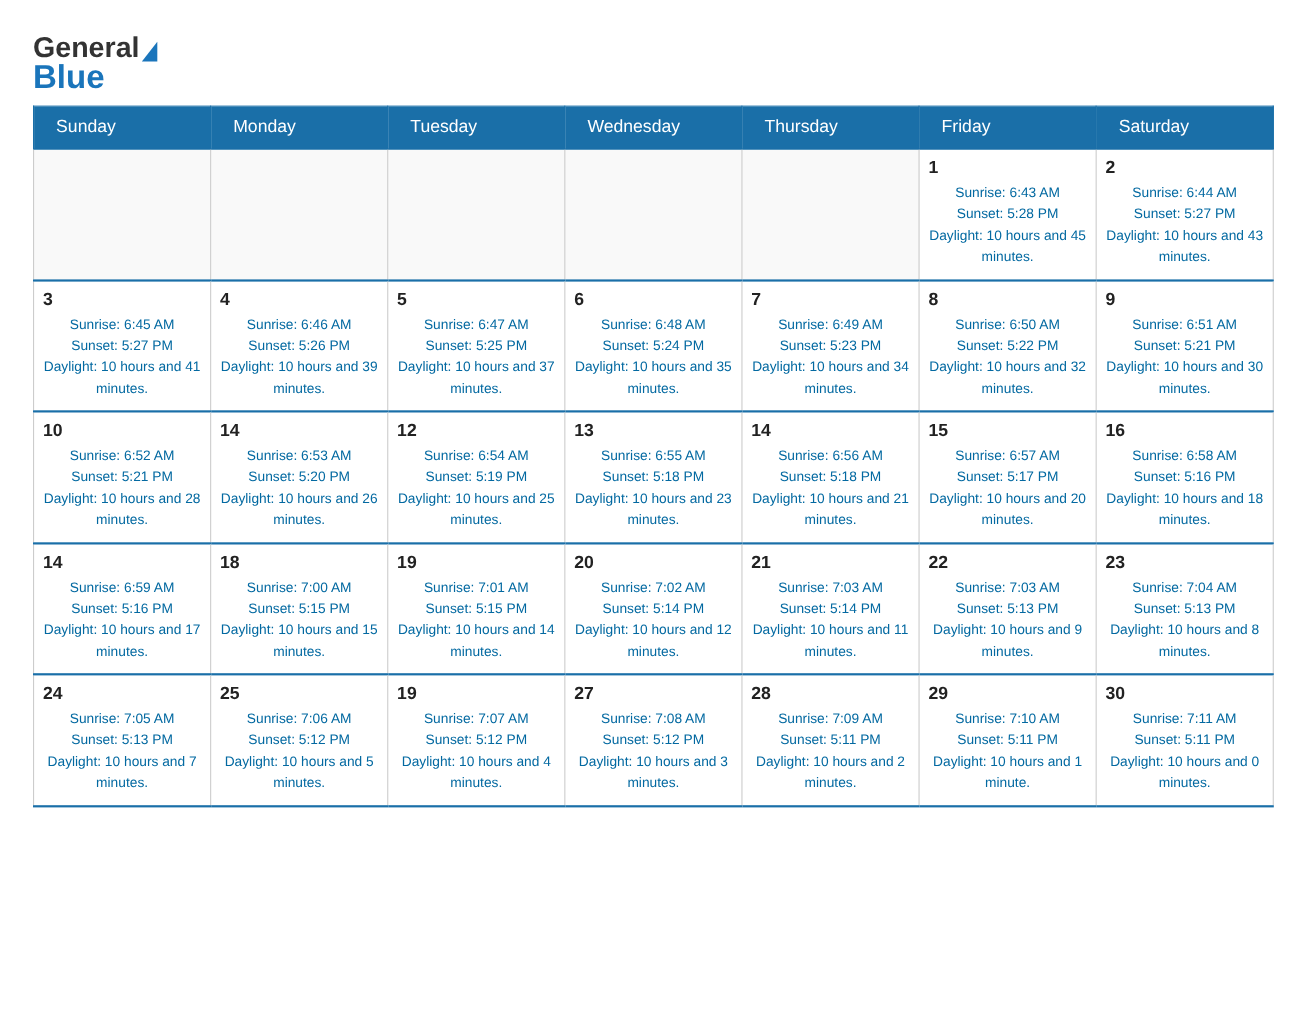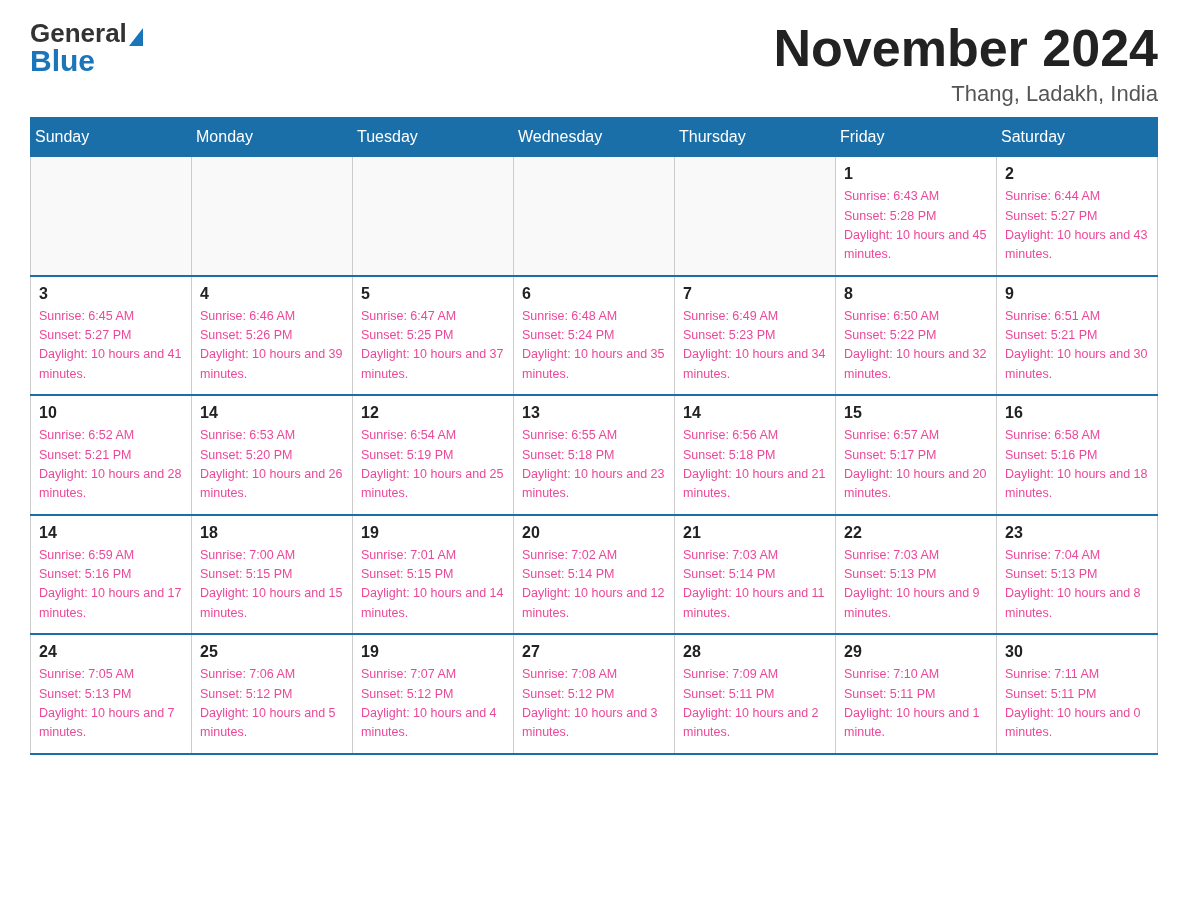--- a/index.html
+++ b/index.html
@@ -12,21 +12,21 @@
     }
     .header {
       display: flex;
       justify-content: space-between;
       align-items: flex-start;
       margin-bottom: 10px;
     }
     .logo {
       display: flex;
       align-items: center;
-      margin-top: 0;
+      margin-top: 10px;
     }
     .logo-text-general {
       font-size: 26px;
       font-weight: bold;
       color: #333;
       line-height: 1;
     }
     .logo-text-blue {
       font-size: 30px;
       font-weight: bold;
@@ -60,21 +60,21 @@
       margin-top: 4px;
     }
     table {
       width: 100%;
       border-collapse: collapse;
       margin-top: 10px;
     }
     th {
       background-color: #1a6fa8;
       color: #fff;
-      padding: 10px 4px;
+      padding: 10px 20px;
       font-size: 16px;
       font-weight: normal;
       text-align: left;
       border: 1px solid #1a6fa8;
     }
     td {
       vertical-align: top;
       padding: 8px 8px 10px 8px;
       border: 1px solid #ccc;
       width: 14.28%;
@@ -88,46 +88,43 @@
     }
     .day-number {
       font-size: 16px;
       font-weight: bold;
       color: #222;
       margin-bottom: 4px;
       display: block;
     }
     .day-info {
       font-size: 12.5px;
-      color: #ec4899;
+      color: #0369a1;
       line-height: 1.55;
+      text-align: center;
     }
     tr td {
       border-bottom: 2px solid #1a6fa8;
     }
   </style>
 </head>
 <body>
 
 <div class="header">
   <div class="logo">
     <div>
       <div class="logo-line">
         <span class="logo-text-general">General</span>
         <span class="logo-icon"></span>
       </div>
       <div>
         <span class="logo-text-blue">Blue</span>
       </div>
     </div>
   </div>
-  <div class="title-block">
-    <div class="month-title">November 2024</div>
-    <div class="location-title">Thang, Ladakh, India</div>
-  </div>
 </div>
 
 <table>
   <thead>
     <tr>
     <th>Sunday</th>
         <th>Monday</th>
         <th>Tuesday</th>
         <th>Wednesday</th>
         <th>Thursday</th>

